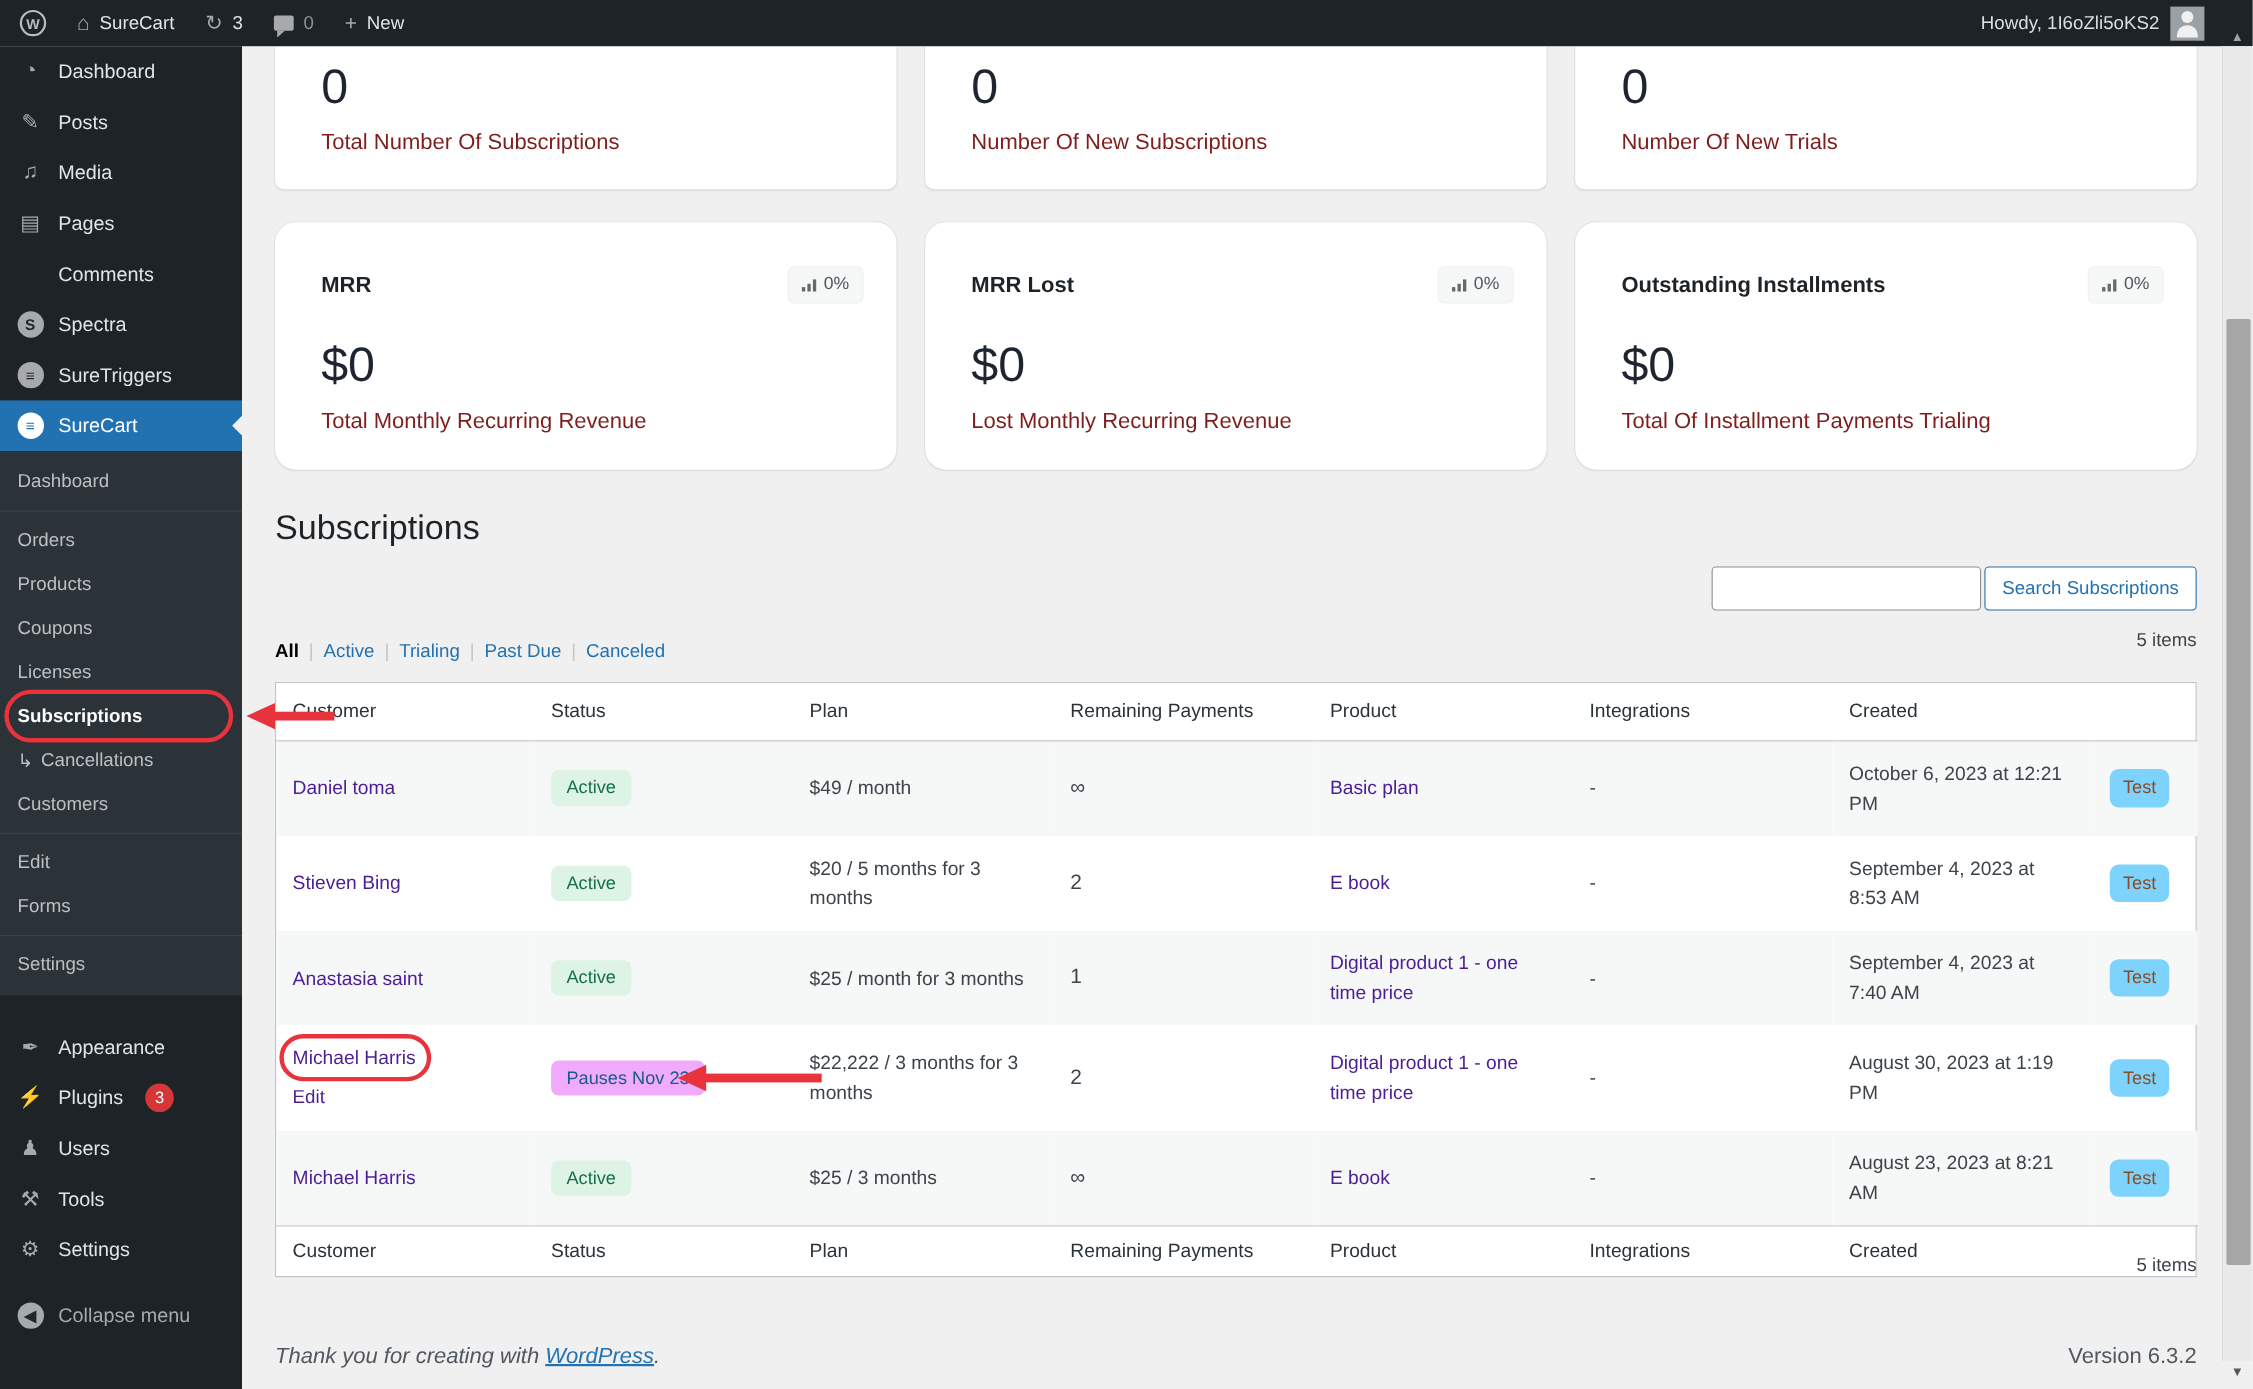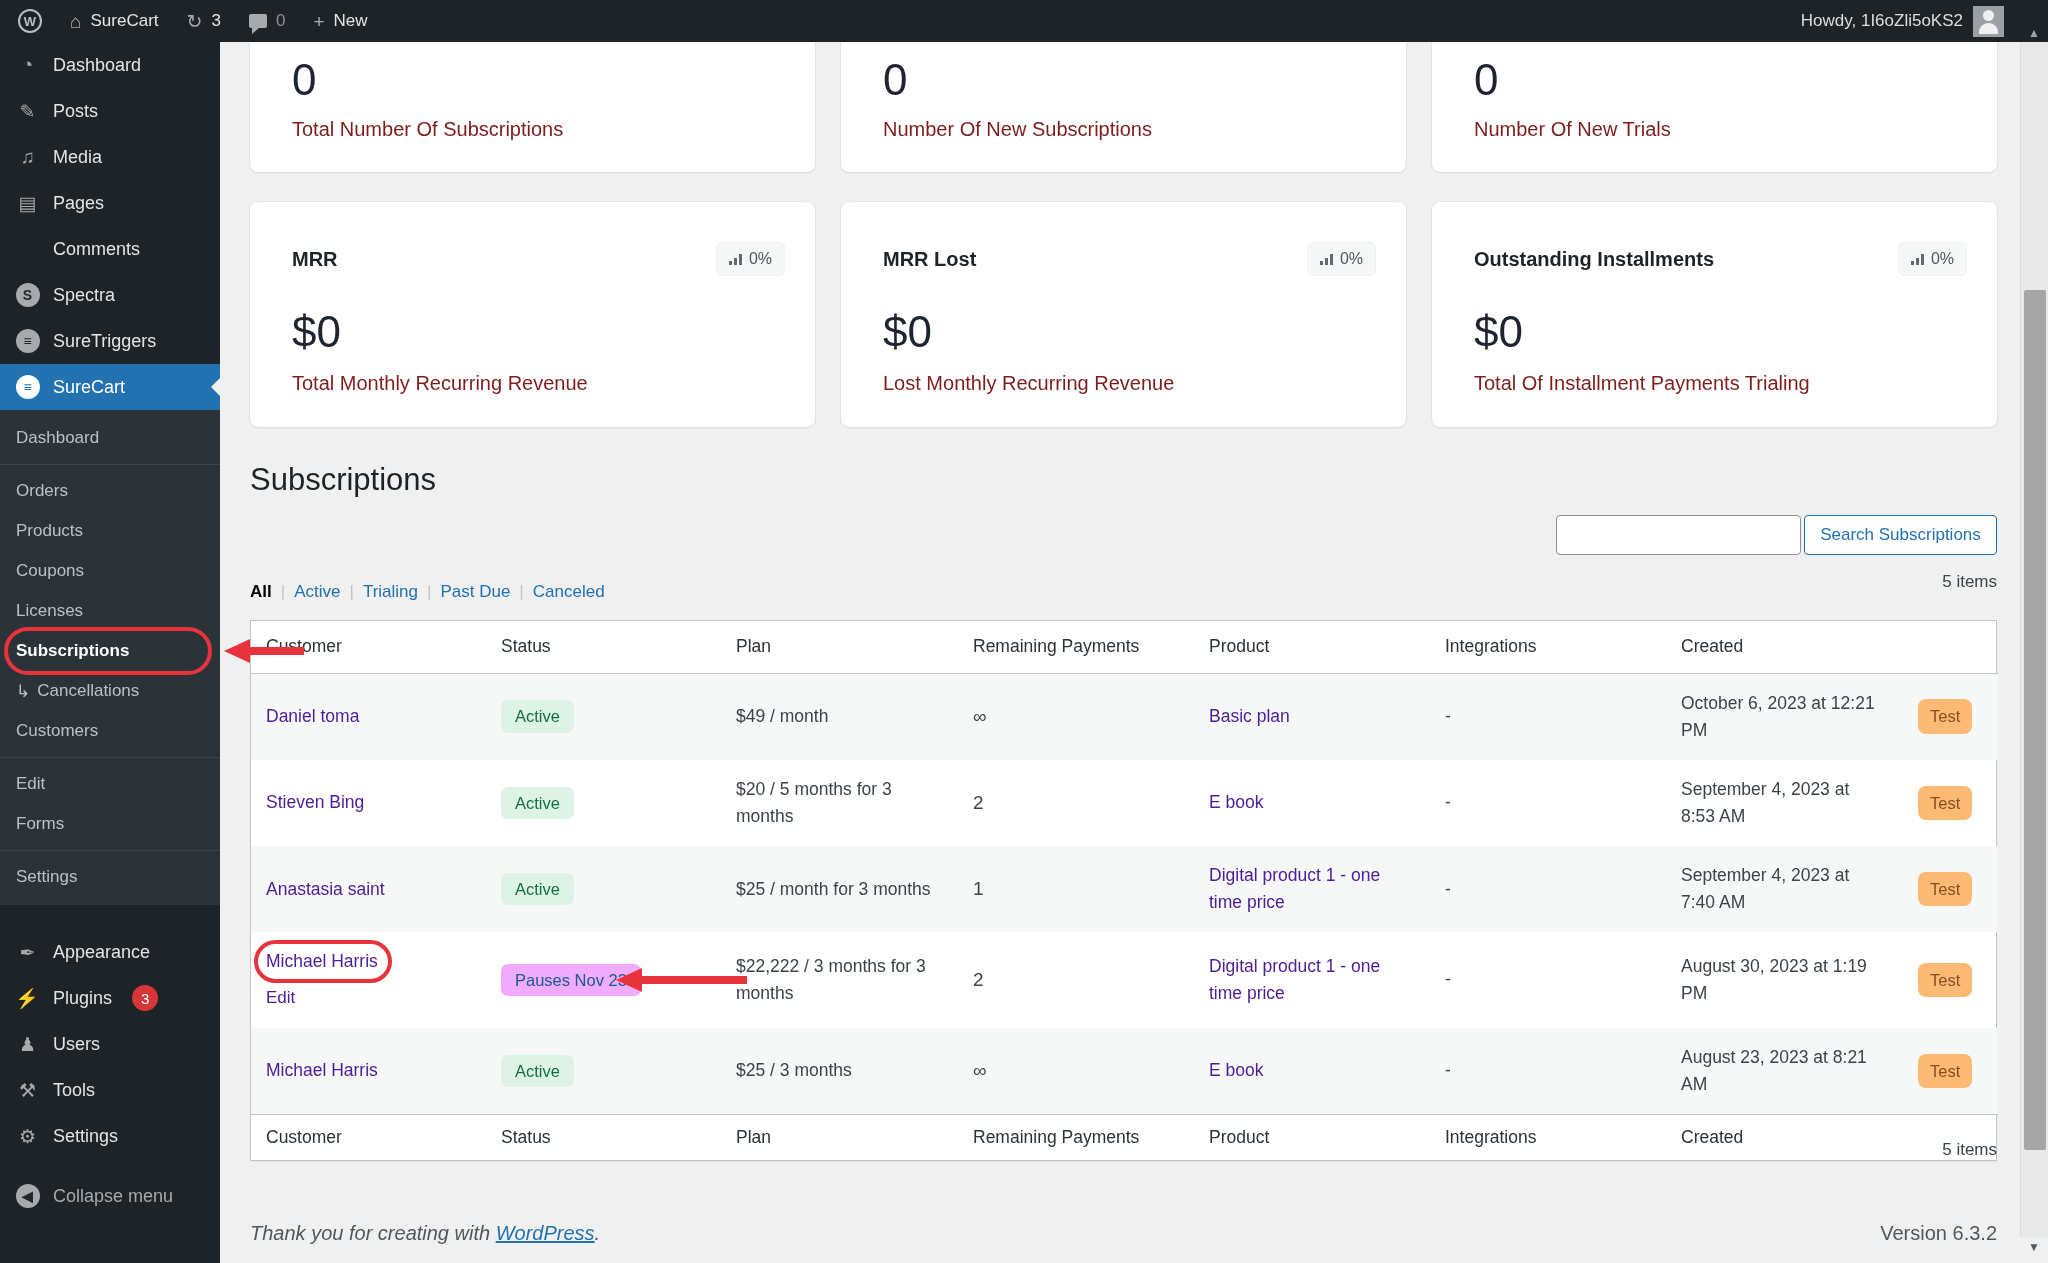--- a/index.html
+++ b/index.html
@@ -53,21 +53,21 @@
   .arrow-sidebar{left:224px;top:50%;margin-top:-12px;width:80px;height:24px;}
   .arrow-sidebar .tail{width:56px;}
 
   
   #content{position:absolute;left:220px;top:42px;width:1800px;height:1221px;overflow:hidden;}
   .cards-row{position:absolute;left:30px;width:1747px;display:flex;gap:26px;}
   .row1{top:0;}
   .row2{top:160px;}
   .card{background:#fff;width:565px;box-shadow:0 1px 2px rgba(16,24,40,.07), 0 0 0 1px rgba(16,24,40,.04);}
   .card-s{height:130px;border-radius:0 0 8px 8px;padding:14px 30px 0 42px;}
-  .card-l{height:225px;border-radius:8px;padding:40px 30px 0 42px;}
+  .card-l{height:225px;border-radius:19px;padding:40px 30px 0 42px;}
   .stat-value{font-size:44px;color:#1e2430;line-height:1.1;font-weight:400;}
   .stat-label{font-size:20px;color:#7f1d1d;margin-top:14px;}
   .card-head{display:flex;align-items:center;justify-content:space-between;}
   .card-title{font-size:20px;font-weight:700;color:#1d2327;}
   .pct-badge{display:inline-flex;align-items:center;background:#f6f7f7;border:1px solid #f0f0f1;border-radius:6px;
     padding:7px 12px;font-size:16px;color:#50575e;gap:7px;}
   .bars{display:inline-flex;align-items:flex-end;gap:2px;}
   .bars i{display:block;width:3px;background:#646970;}
   .bars .b1{height:4px;}.bars .b2{height:7px;}.bars .b3{height:11px;}
   .card-l .stat-value{margin-top:32px;}
@@ -92,21 +92,21 @@
   tfoot th{height:46px;border-top:1px solid #c3c4c7;}
   tbody td{padding:16px 15px;font-size:17.5px;color:#3c434a;vertical-align:middle;line-height:1.55;position:relative;}
   tbody tr:nth-of-type(odd){background:#f6f7f7;}
   tbody a{color:#4c1d95;text-decoration:none;cursor:pointer;}
   .name-wrap{position:relative;display:inline-block;}
   .red-ring{position:absolute;left:-12px;right:-14px;top:-8px;bottom:-8px;border:4px solid var(--ann);border-radius:22px;pointer-events:none;}
   .edit-link{display:block;margin-top:10px;font-size:17px;}
   .badge{display:inline-block;padding:8px 14px;border-radius:7px;font-size:16.5px;line-height:1;}
   .badge.active{background:#ddf3e6;color:#156e49;}
   .badge.paused{background:#f0abfc;color:#19598c;font-weight:400;text-align:right;}
-  .tag{display:inline-block;padding:9px 12px;border-radius:8px;background:#fdba74;color:#8d4b21;font-size:16.5px;line-height:1;}
+  .tag{display:inline-block;padding:9px 12px;border-radius:8px;background:#7dd3fc;color:#8d4b21;font-size:16.5px;line-height:1;}
   .remaining{font-size:19px;}
   .arrow-status{left:130px;top:50%;margin-top:-12px;width:133px;height:24px;}
   .arrow-status .tail{width:107px;}
 
   .items-bottom{position:absolute;left:30px;top:1098px;width:1747px;text-align:right;font-size:17px;color:#3c434a;}
   .page-footer{position:absolute;left:30px;top:1180px;width:1747px;display:flex;justify-content:space-between;
     font-size:20px;color:#50575e;}
   .thanks{font-style:italic;}
   .thanks a{color:#2271b1;text-decoration:underline;font-style:italic;}
 

